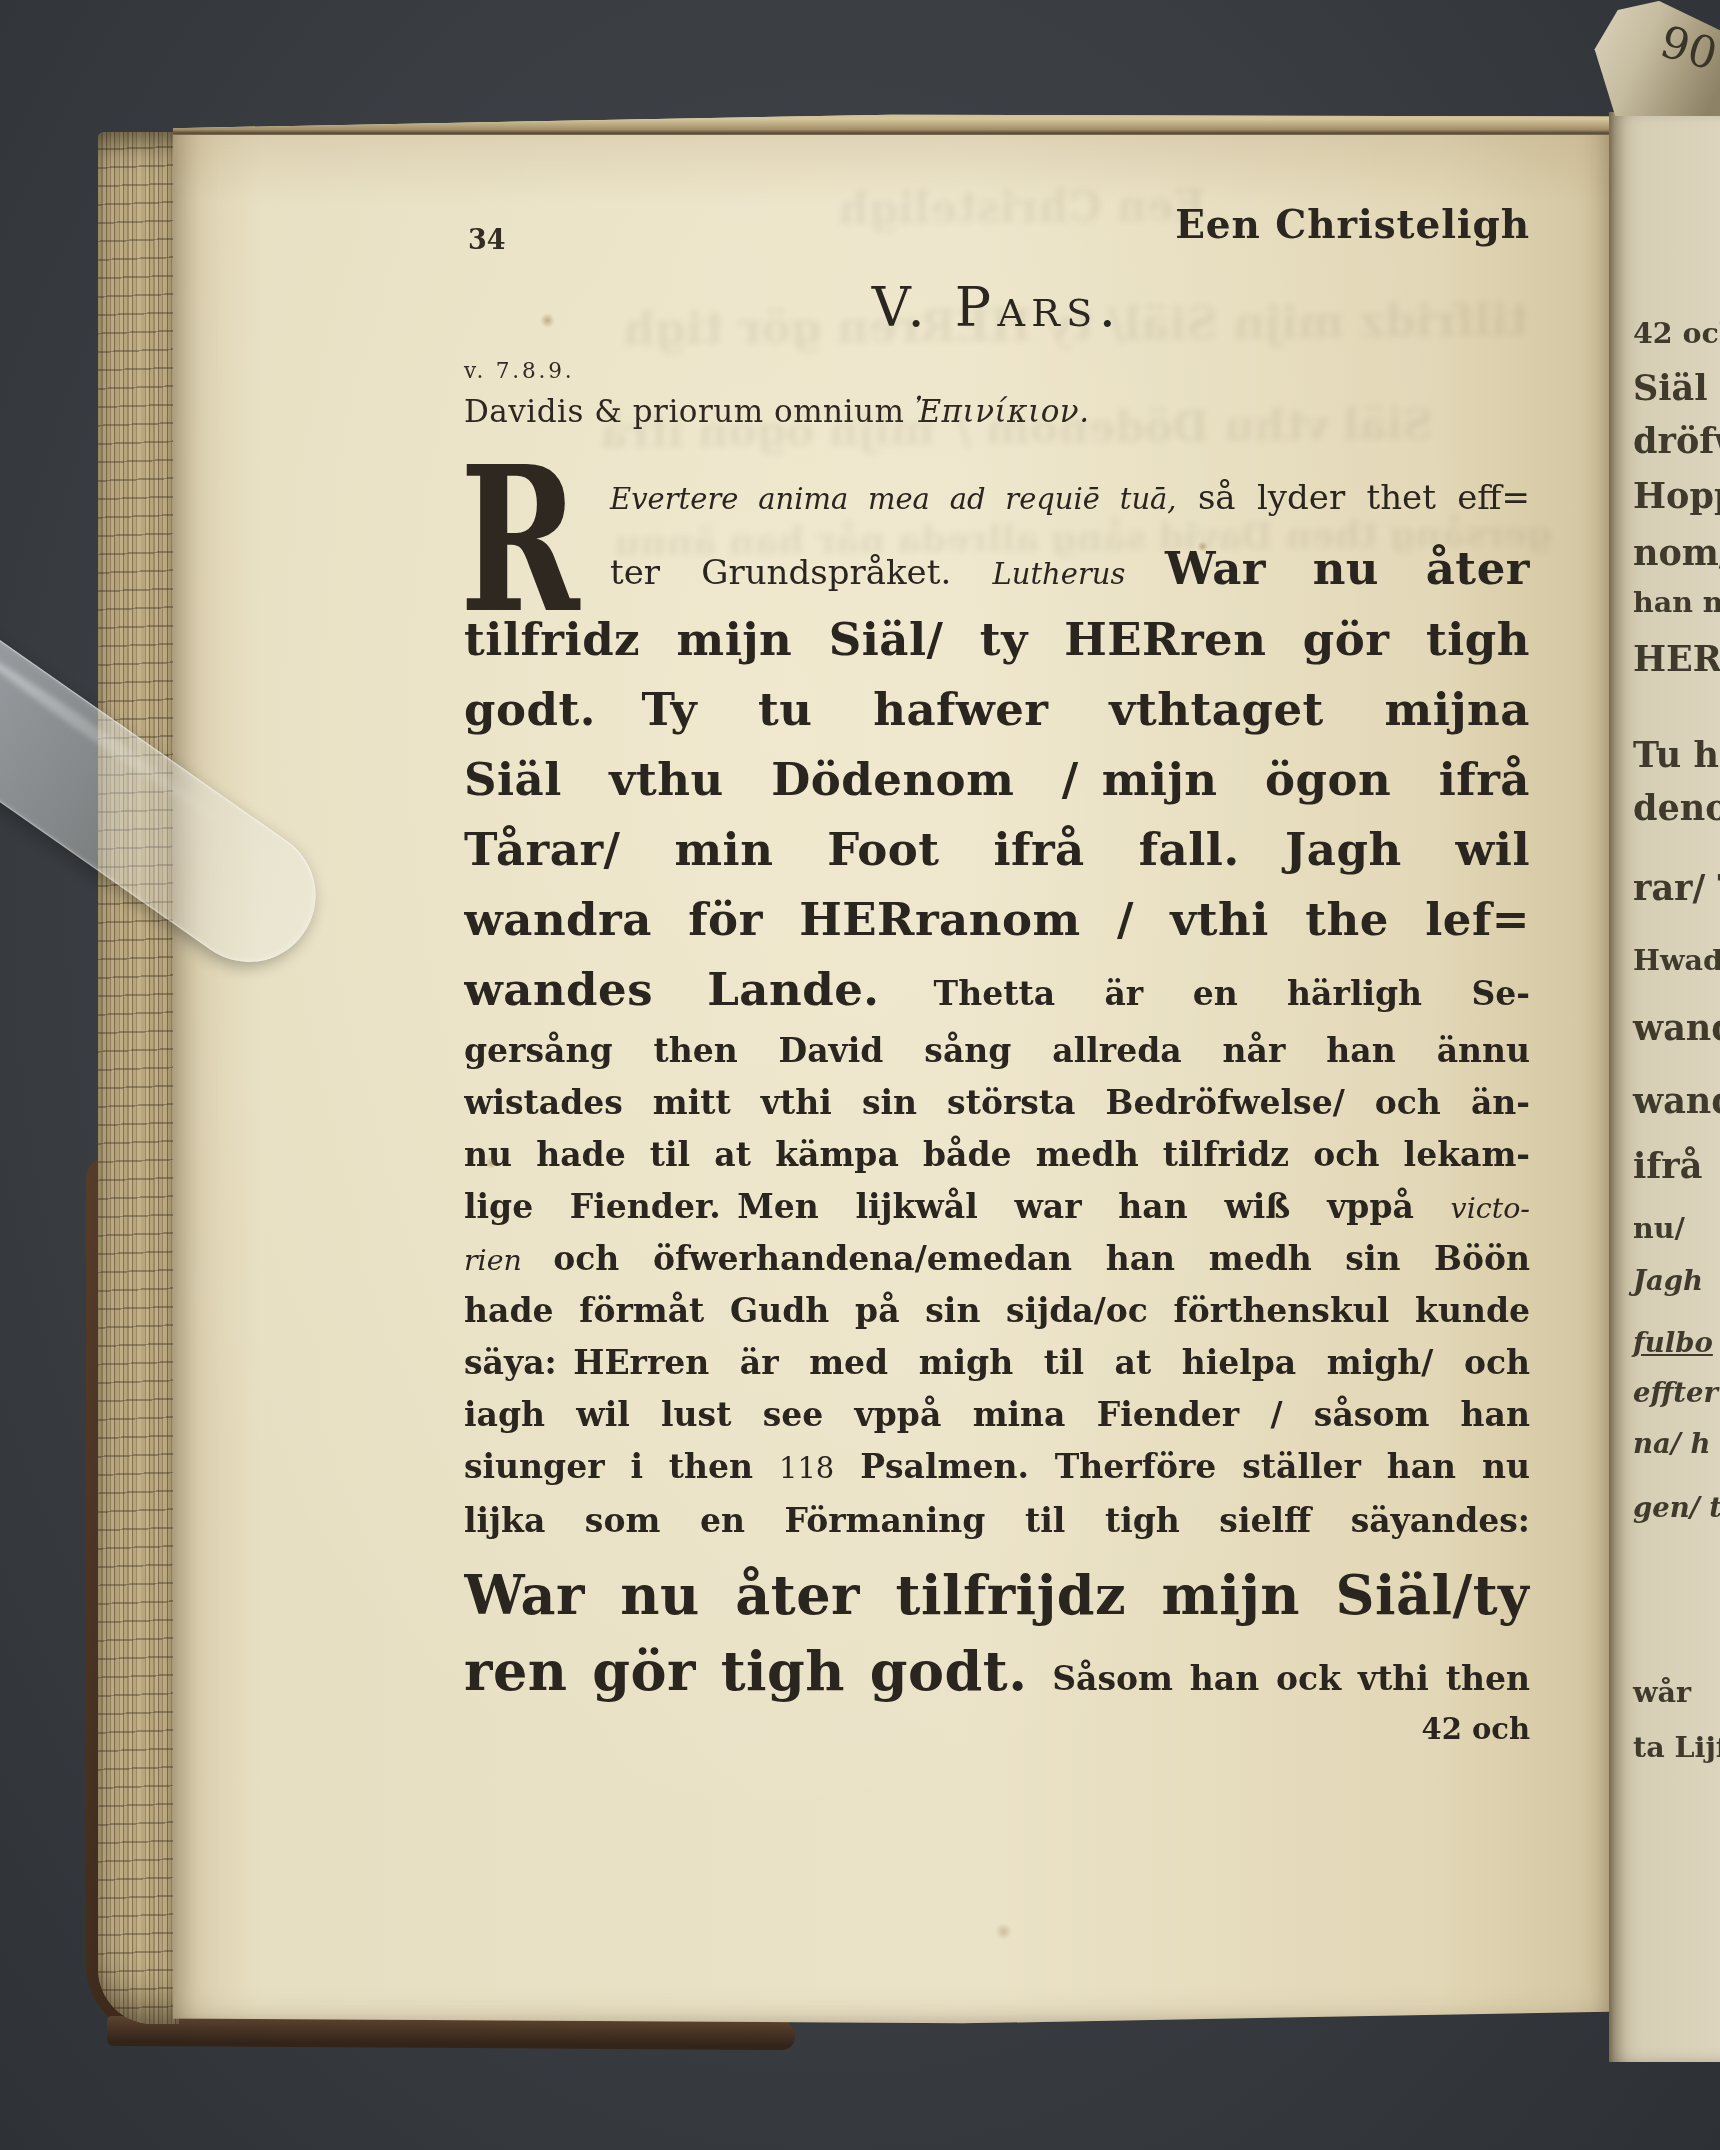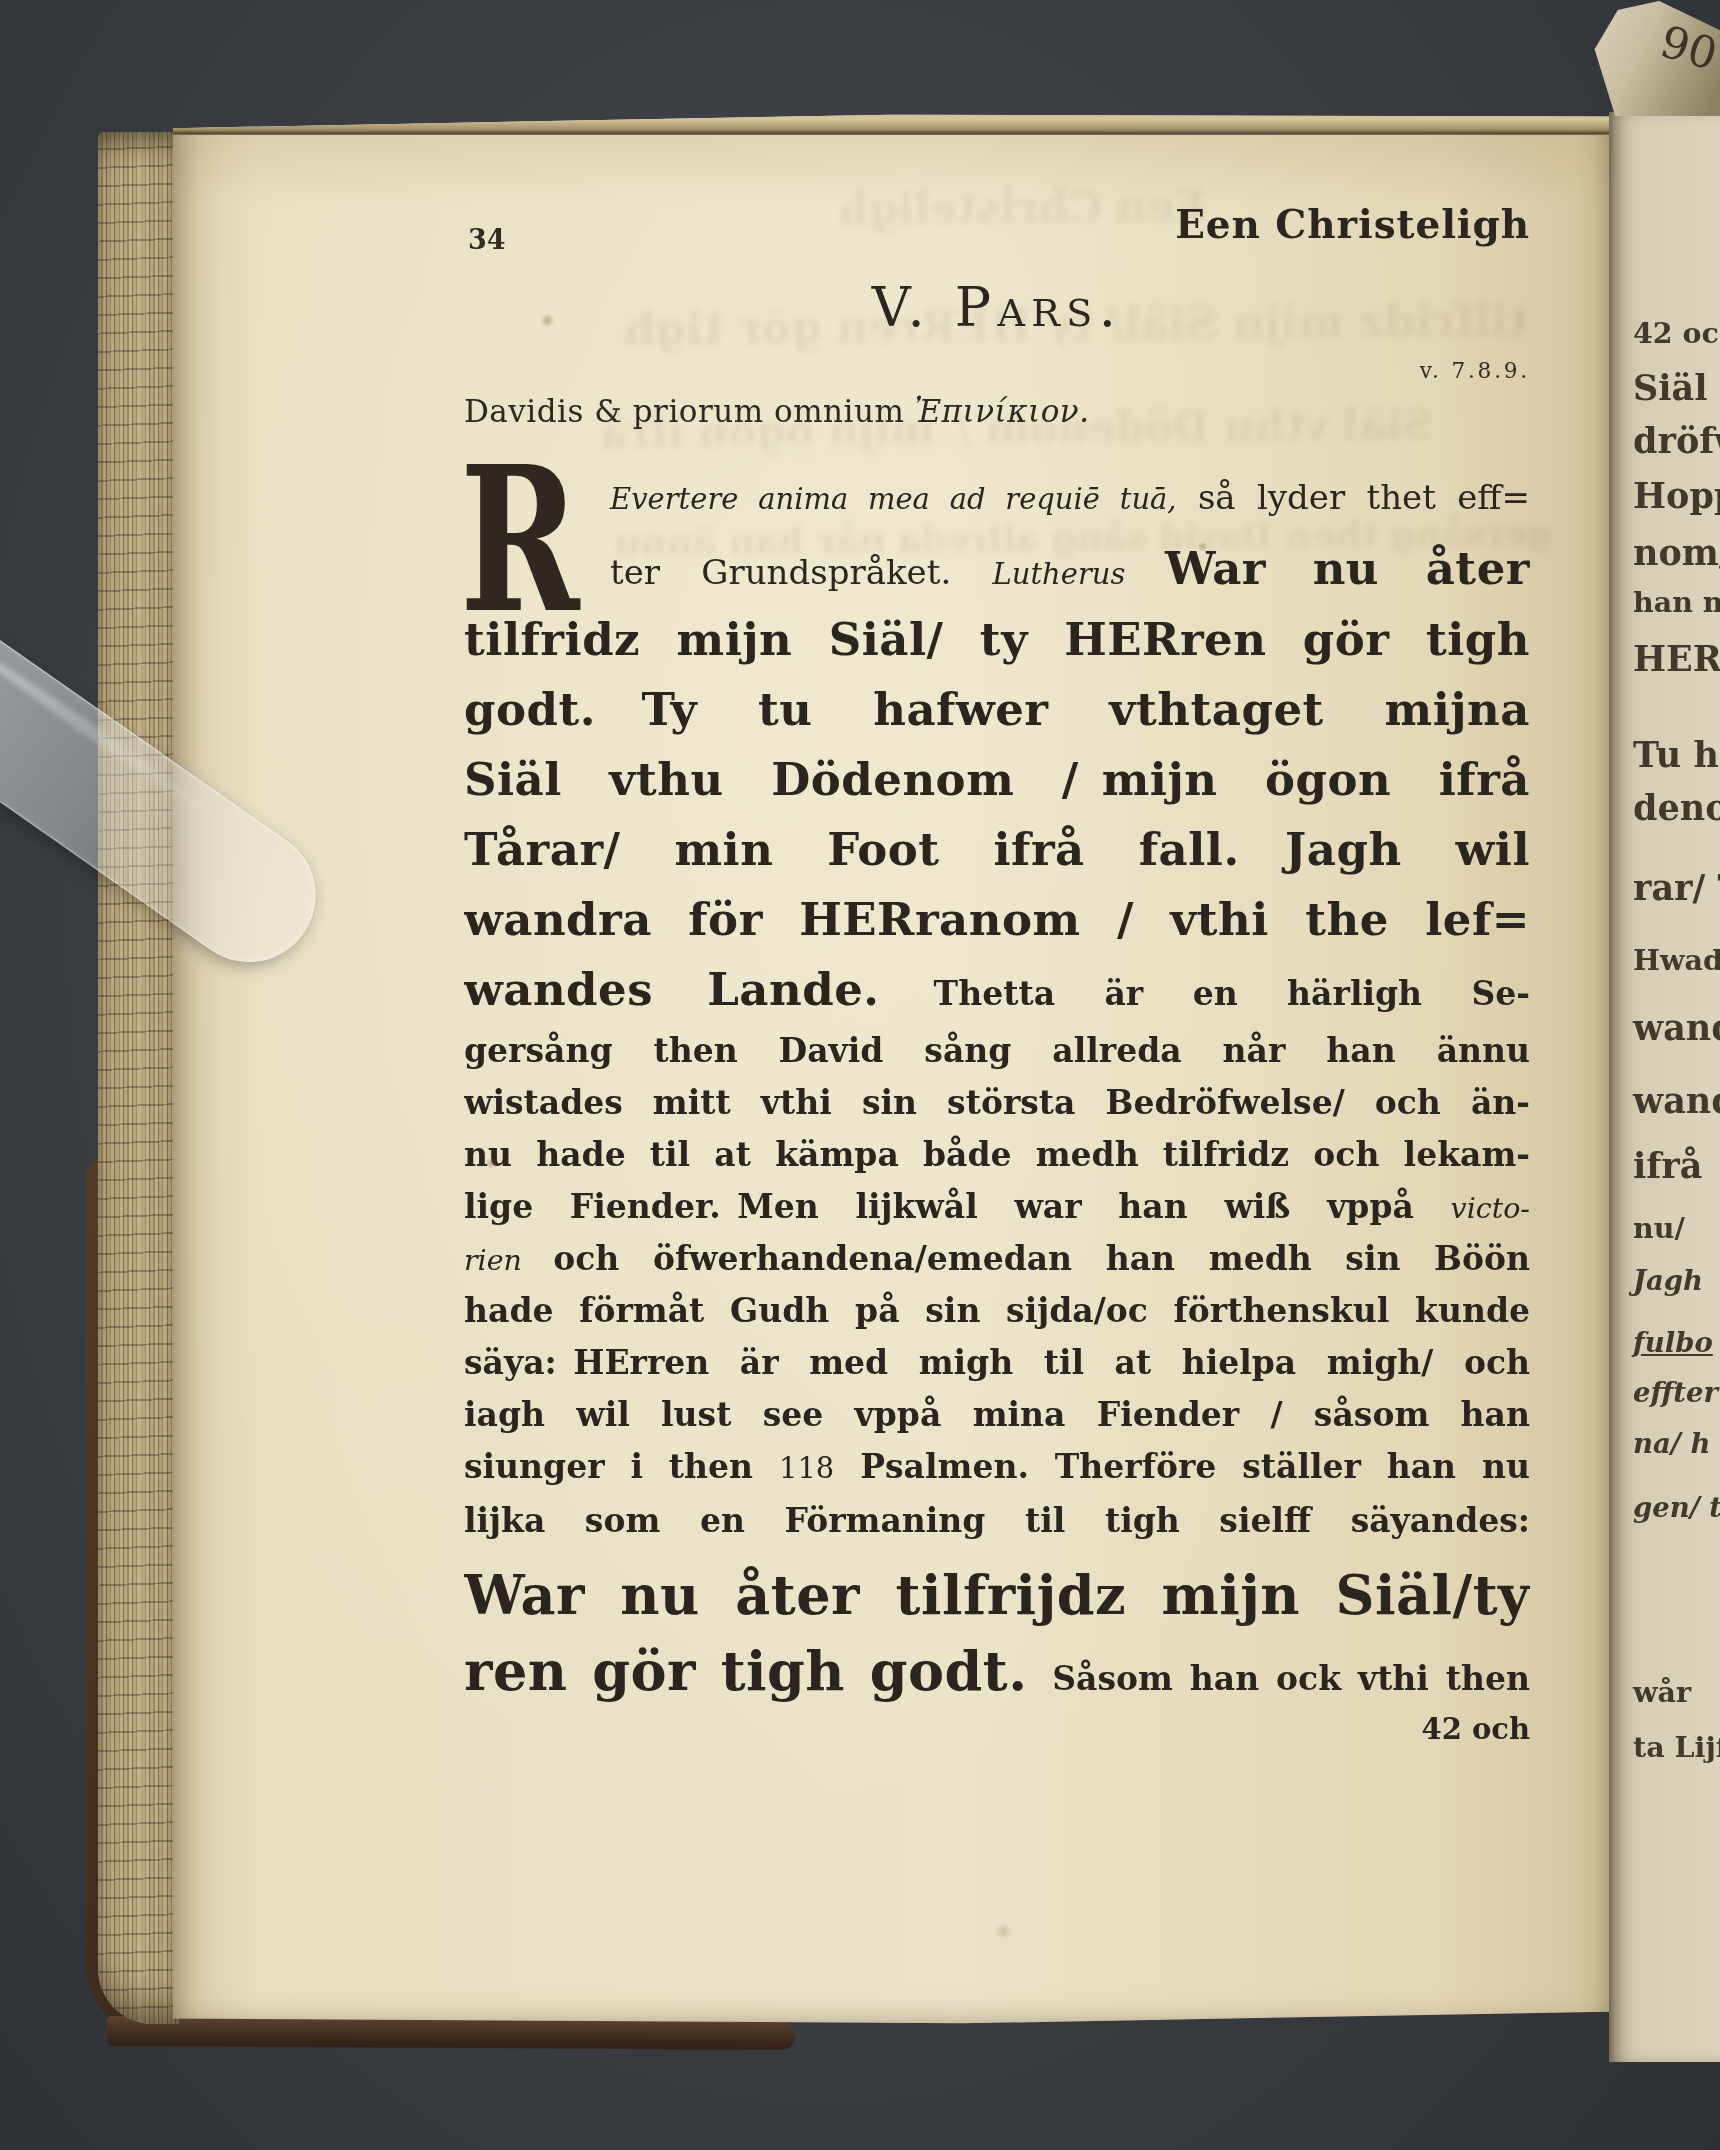--- a/index.html
+++ b/index.html
@@ -45,21 +45,21 @@
   }
   .head-band::after{
     content:"";position:absolute;left:0;top:29px;width:100%;height:69px;
     background:linear-gradient(180deg, rgba(160,130,90,.18), rgba(0,0,0,0));
   }
   .page-number{position:absolute;left:295px;top:118px;font-size:27px;font-weight:bold;color:#332c23;}
   .running-header{position:absolute;left:291px;top:95px;width:1066px;text-align:right;
     font-weight:bold;font-size:39px;letter-spacing:0.9px;color:#2c2620;}
   .section-heading{position:absolute;left:291px;top:170px;width:1066px;text-align:center;
     font-variant:small-caps;font-size:54px;letter-spacing:6.4px;color:#2c2620;}
-  .verse-ref{position:absolute;left:291px;top:252px;width:1066px;text-align:right;
+  .verse-ref{position:absolute;left:291px;top:252px;width:1066px;text-align:left;
     font-size:21.6px;letter-spacing:2.8px;color:#332c24;}
   .subtitle{position:absolute;left:291px;top:287px;width:1066px;text-align:left;
     font-size:31px;letter-spacing:0.5px;color:#2e2820;}
   .subtitle .greek{font-style:italic;}
   
   .body-block{position:absolute;left:291px;top:357px;width:1066px;}
   .drop-cap{
     position:absolute;left:-3.7px;top:6.4px;font-size:200px;line-height:142px;font-weight:bold;
     transform:scaleX(.72);transform-origin:left top;color:#2e2821;
   }

